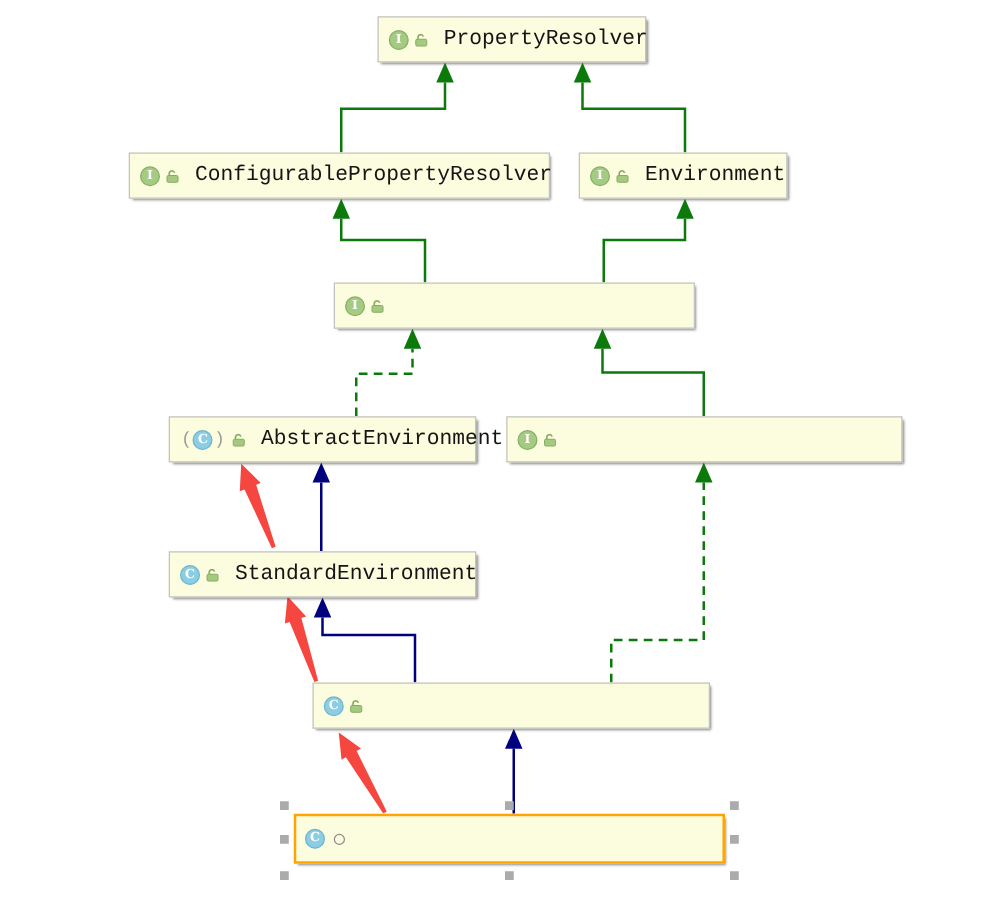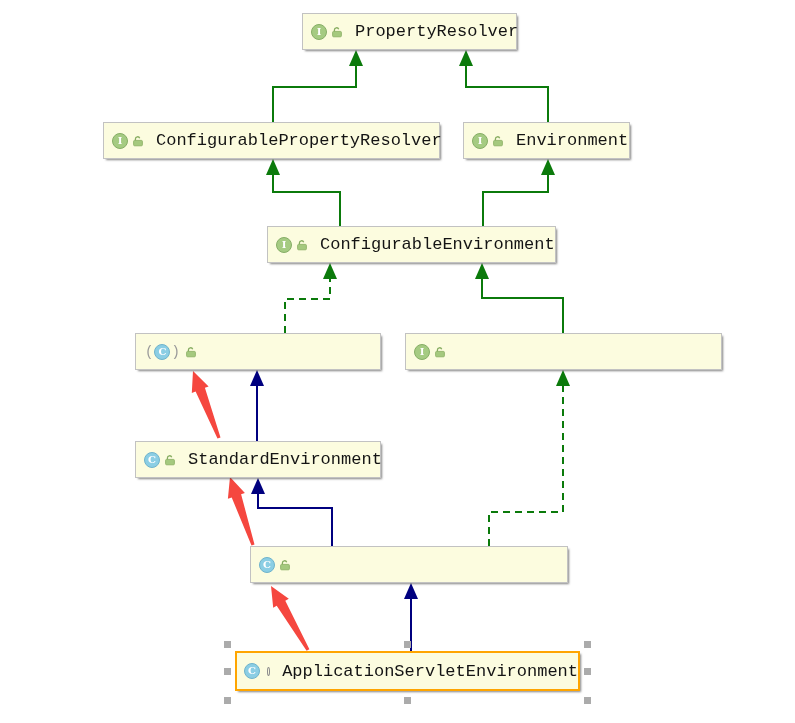--- a/index.html
+++ b/index.html
@@ -109,32 +109,32 @@
       <span class="label">Environment</span>
     </div>
     <div class="node" style="left: 267px; top: 226px; width: 289px; height: 37px;">
       <span class="circle iface">I</span>
       <span class="vis">
         <svg width="12" height="12" viewBox="0 0 12 12">
           <path d="M3.4 5.6 V3.9 A2.2 2.2 0 0 1 7.7 3.3" fill="none" stroke="#86AC60" stroke-width="1.3"></path>
           <rect x="1.6" y="5.4" width="8.8" height="5.4" rx="1" fill="#A5C97E" stroke="#86AC60" stroke-width="0.8"></rect>
         </svg>
       </span>
-      <span class="label">ConfigurableEnvironment</span>
     </div>
     <div class="node" style="left: 135px; top: 333px; width: 246px; height: 37px;">
       <span class="paren">(</span>
       <span class="circle cls">C</span>
       <span class="paren">)</span>
       <span class="vis">
         <svg width="12" height="12" viewBox="0 0 12 12">
           <path d="M3.4 5.6 V3.9 A2.2 2.2 0 0 1 7.7 3.3" fill="none" stroke="#86AC60" stroke-width="1.3"></path>
           <rect x="1.6" y="5.4" width="8.8" height="5.4" rx="1" fill="#A5C97E" stroke="#86AC60" stroke-width="0.8"></rect>
         </svg>
       </span>
+      <span class="label">AbstractEnvironment</span>
     </div>
     <div class="node" style="left: 405px; top: 333px; width: 317px; height: 37px;">
       <span class="circle iface">I</span>
       <span class="vis">
         <svg width="12" height="12" viewBox="0 0 12 12">
           <path d="M3.4 5.6 V3.9 A2.2 2.2 0 0 1 7.7 3.3" fill="none" stroke="#86AC60" stroke-width="1.3"></path>
           <rect x="1.6" y="5.4" width="8.8" height="5.4" rx="1" fill="#A5C97E" stroke="#86AC60" stroke-width="0.8"></rect>
         </svg>
       </span>
     </div>
@@ -153,21 +153,20 @@
       <span class="vis">
         <svg width="12" height="12" viewBox="0 0 12 12">
           <path d="M3.4 5.6 V3.9 A2.2 2.2 0 0 1 7.7 3.3" fill="none" stroke="#86AC60" stroke-width="1.3"></path>
           <rect x="1.6" y="5.4" width="8.8" height="5.4" rx="1" fill="#A5C97E" stroke="#86AC60" stroke-width="0.8"></rect>
         </svg>
       </span>
     </div>
     <div class="node selected" style="left: 235px; top: 651px; width: 345px; height: 40px;">
       <span class="circle cls">C</span>
       <span class="ring"></span>
-      <span class="label">ApplicationServletEnvironment</span>
     </div>
     <div class="handle" style="left: 224px; top: 641px;"></div>
     <div class="handle" style="left: 404px; top: 641px;"></div>
     <div class="handle" style="left: 584px; top: 641px;"></div>
     <div class="handle" style="left: 224px; top: 667.5px;"></div>
     <div class="handle" style="left: 584px; top: 667.5px;"></div>
     <div class="handle" style="left: 224px; top: 697px;"></div>
     <div class="handle" style="left: 404px; top: 697px;"></div>
     <div class="handle" style="left: 584px; top: 697px;"></div>
   </div>

